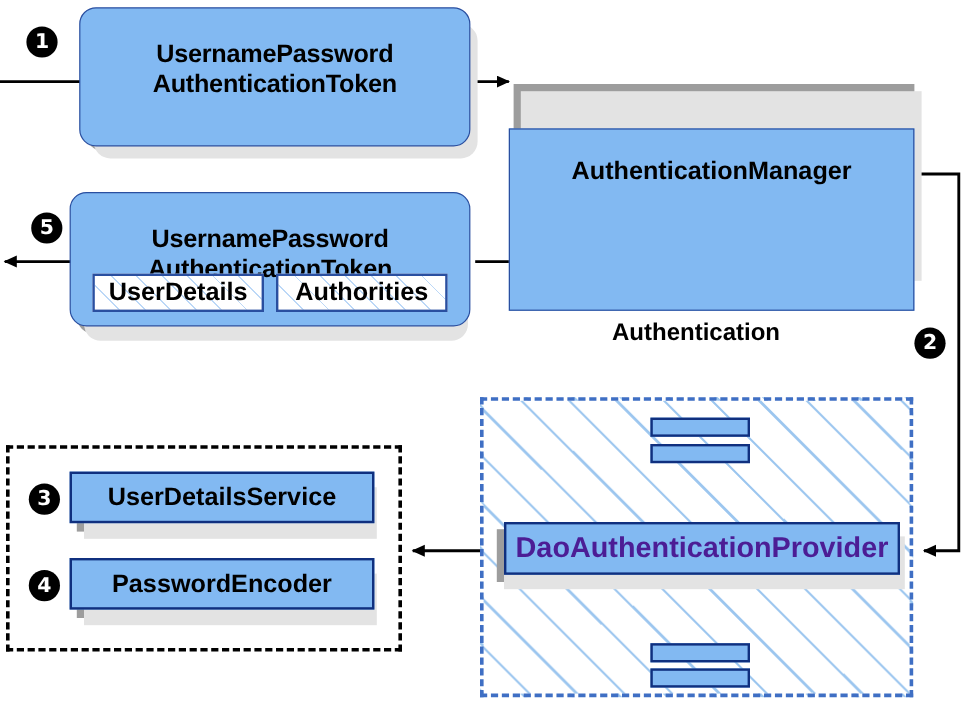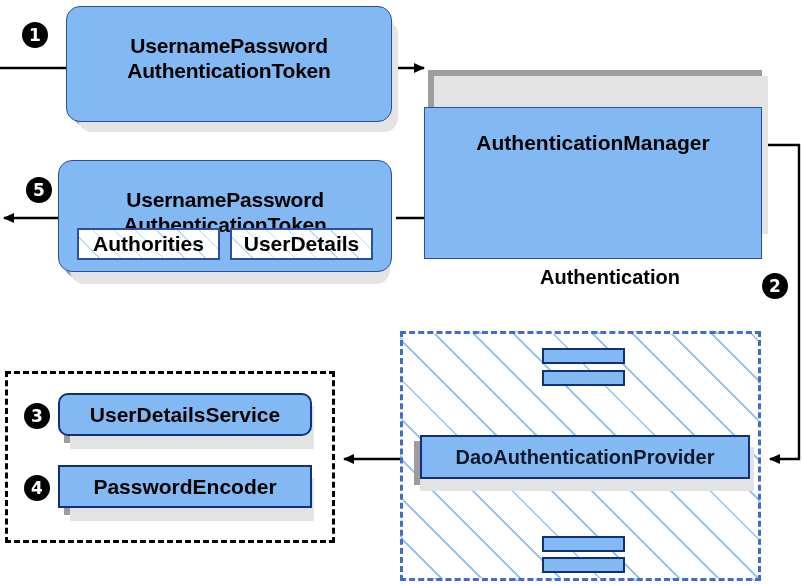--- a/index.html
+++ b/index.html
@@ -53,21 +53,21 @@
     position:absolute;left:31px;right:31px;top:57px;height:73px;
     background:#ffffff;border:1px solid #2a4fa0;box-sizing:border-box;
     display:flex;align-items:center;justify-content:center;
     font-size:20px;font-weight:bold;color:#000;
     background-image:repeating-linear-gradient(45deg,
         rgba(255,255,255,0) 0px, rgba(255,255,255,0) 18px,
         #bcd8f7 18px, #bcd8f7 19px);
   }
 
   .providers-label{
-    position:absolute;text-align:right;
+    position:absolute;text-align:center;
     font-size:20px;font-weight:bold;color:#000;line-height:24px;
   }
   .hatchbox{
     position:absolute;
     border:3px dashed #3f6fc4;
     box-sizing:border-box;
     background-color:#ffffff;
     background-image:repeating-linear-gradient(45deg,
         rgba(255,255,255,0) 0px, rgba(255,255,255,0) 26px,
         #9cc6ef 26px, #9cc6ef 28px);
@@ -79,21 +79,21 @@
     background:transparent;
   }
   .bar{
     position:absolute;
     background:#82b9f2;border:2px solid #10307f;box-sizing:border-box;
   }
   .plainbox{
     position:absolute;
     background:#82b9f2;border:2px solid #10307f;box-sizing:border-box;
     display:flex;align-items:center;justify-content:center;
-    font-size:20px;font-weight:bold;color:#0f172a;
+    font-size:24px;font-weight:bold;color:#4c1d95;
   }
   .svcbox{
     position:absolute;
     background:#82b9f2;border:2px solid #10307f;box-sizing:border-box;
     display:flex;align-items:center;justify-content:center;
     font-size:21px;font-weight:bold;color:#000;
   }
 
   .badge{
     position:absolute;width:26px;height:26px;border-radius:50%;
@@ -156,22 +156,22 @@
   </div>
 
   <div class="shadow" style="left:64px;top:168px;width:320px;height:110px;border-radius:14px;"></div>
   <div class="shadow2" style="left:70px;top:174px;width:320px;height:110px;border-radius:14px;"></div>
   <div class="token" style="left:58px;top:160px;width:334px;height:112px;">
     <div class="title">
       <span>UsernamePassword</span><br>
       <span>AuthenticationToken</span>
     </div>
     <div class="slotrow">
+      <div class="slot">UserDetails</div>
       <div class="slot">Authorities</div>
-      <div class="slot">UserDetails</div>
     </div>
   </div>
   <div class="badge" style="left:26px;top:177px;">5</div>
 
   <div class="providers-label" style="left:480px;top:265px;width:200px;">
     <span>Authentication</span><br>
   </div>
   <div class="badge" style="left:762px;top:273px;">2</div>
 
   <div class="hatchbox" style="left:400px;top:331px;width:361px;height:250px;"></div>
@@ -183,21 +183,21 @@
   <div class="bar" style="left:542px;top:557px;width:83px;height:16px;"></div>
 
   <div class="shadow" style="left:414px;top:441px;width:334px;height:44px;"></div>
   <div class="shadow2" style="left:420px;top:447px;width:334px;height:44px;"></div>
   <div class="plainbox" style="left:420px;top:435px;width:330px;height:44px;">DaoAuthenticationProvider</div>
 
   <div class="dashbox" style="left:5px;top:371px;width:330px;height:172px;"></div>
 
   <div class="shadow" style="left:64px;top:400px;width:244px;height:43px;"></div>
   <div class="shadow2" style="left:70px;top:406px;width:244px;height:43px;"></div>
-  <div class="svcbox" style="left:58px;top:393px;width:254px;height:43px;border-radius:10px;">UserDetailsService</div>
+  <div class="svcbox" style="left:58px;top:393px;width:254px;height:43px;">UserDetailsService</div>
   <div class="badge" style="left:24px;top:403px;">3</div>
 
   <div class="shadow" style="left:64px;top:472px;width:244px;height:43px;"></div>
   <div class="shadow2" style="left:70px;top:478px;width:244px;height:43px;"></div>
   <div class="svcbox" style="left:58px;top:465px;width:254px;height:43px;">PasswordEncoder</div>
   <div class="badge" style="left:24px;top:475px;">4</div>
 
 </div>
 
 </body></html>

